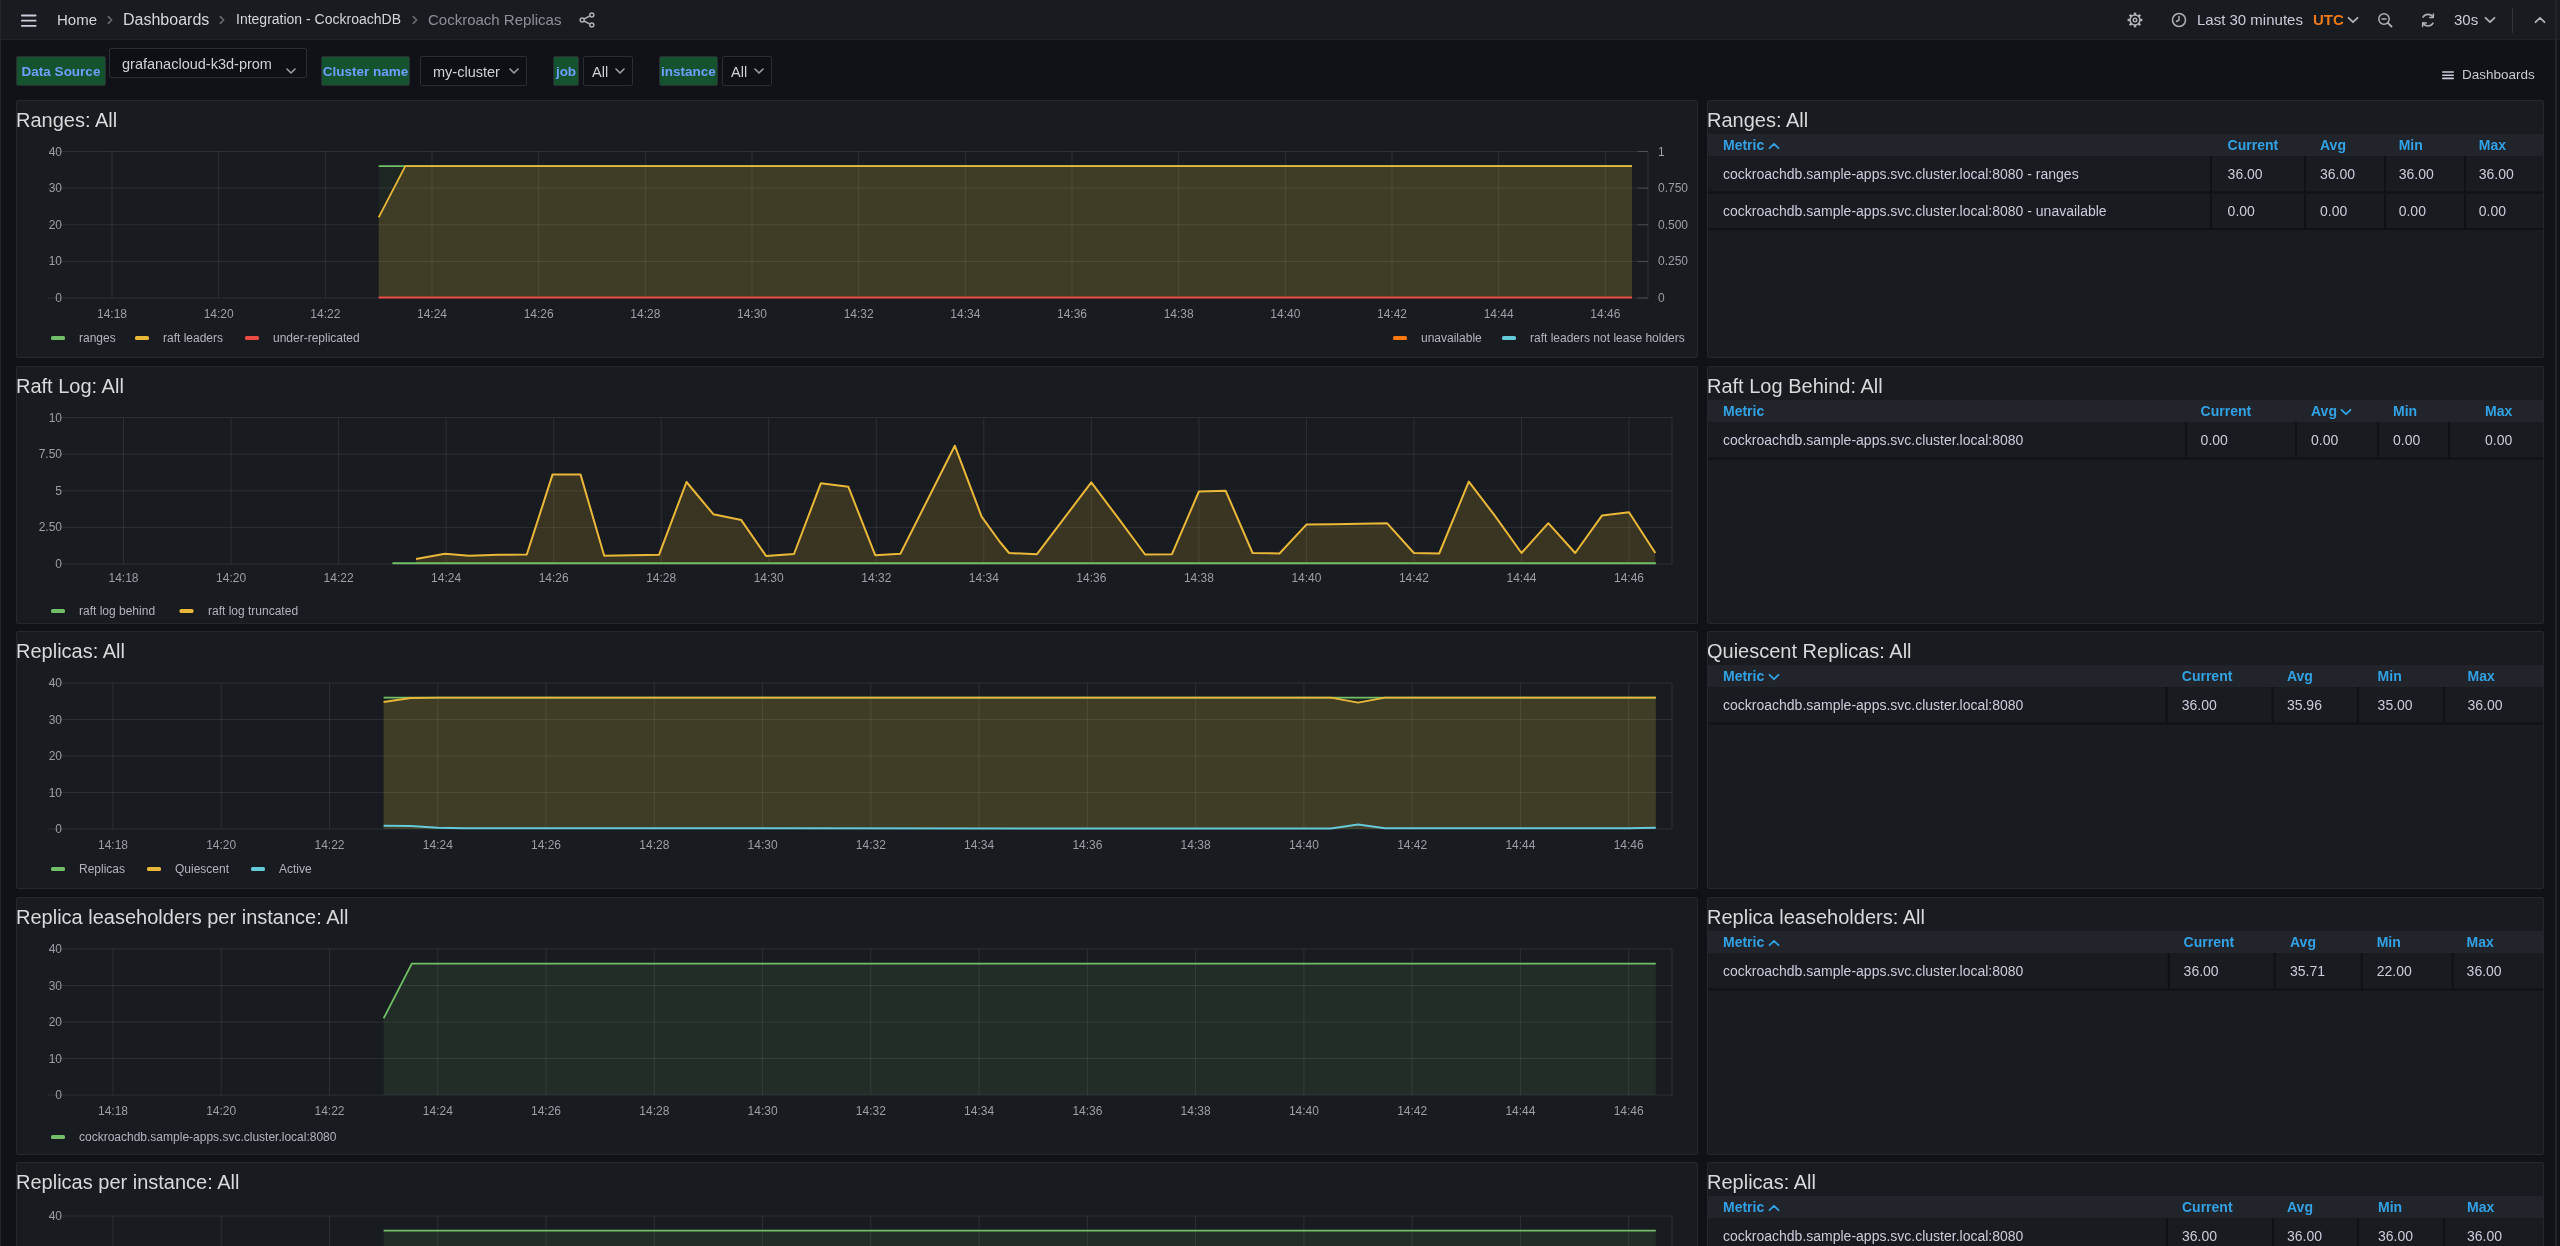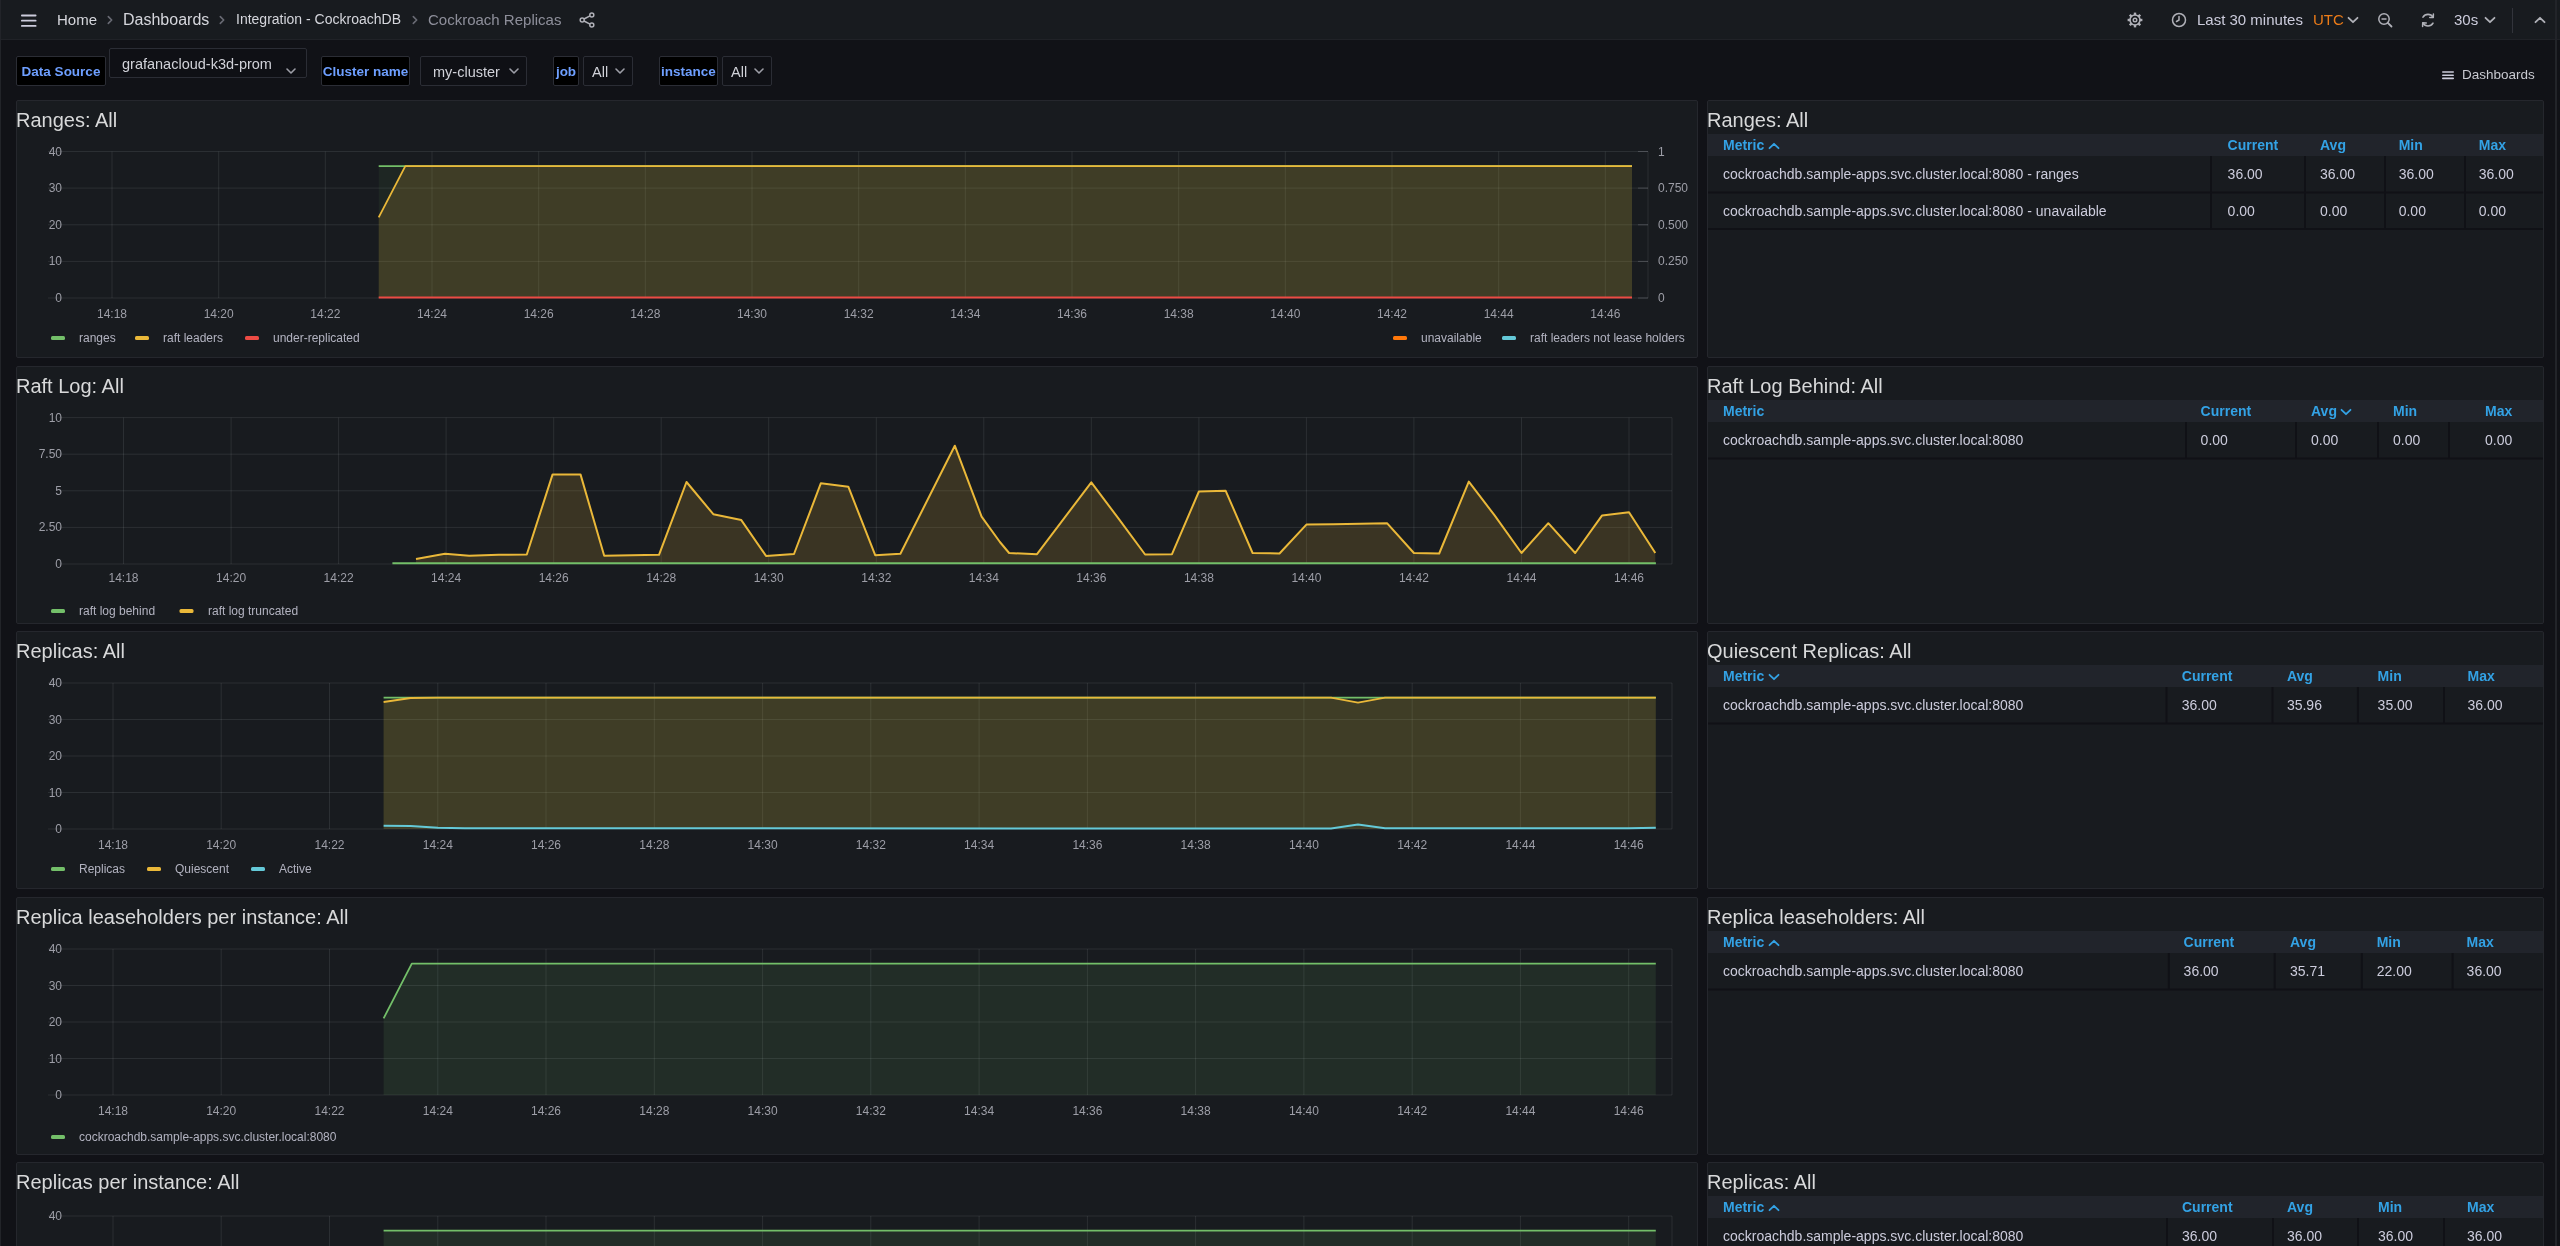--- a/index.html
+++ b/index.html
@@ -1,21 +1,21 @@
 <!DOCTYPE html>
 <html><head><meta charset="utf-8"><style>
 
 *{margin:0;padding:0;box-sizing:border-box}
 html,body{width:2560px;height:1246px;background:#111217;font-family:"Liberation Sans",sans-serif;overflow:hidden;position:relative}
 .panel{position:absolute;background:#181b1f;border:1px solid #25272d;border-radius:2px}
 .ptitle{position:absolute;text-align:left;font-size:20px;font-weight:400;color:#d8d9da}
 .th{fill:#33a2e5;font-size:14px;font-weight:700;dominant-baseline:central}
 .td{fill:#ccccdc;font-size:14px;dominant-baseline:central}
 .crumb{position:absolute;top:11px;font-size:15px;color:#d5d6dc;font-weight:400}
-.vlabel{position:absolute;height:30px;line-height:30px;background:#000000;border:1px solid #2b2d35;border-radius:2px;color:#6e9fff;font-size:13.5px;font-weight:700;text-align:center;white-space:nowrap}
+.vlabel{position:absolute;height:30px;line-height:30px;background:#14532d;border:1px solid #2b2d35;border-radius:2px;color:#6e9fff;font-size:13.5px;font-weight:700;text-align:center;white-space:nowrap}
 .vvalue{position:absolute;height:30px;line-height:30px;background:#0f1015;border:1px solid #2b2d35;border-radius:2px;color:#d0d1d8;font-size:14.5px;padding-left:12px;white-space:nowrap}
 
 </style></head><body>
 <div style="position:absolute;left:0;top:0;width:2560px;height:40px;background:#181b1f;border-bottom:1px solid #202227"></div>
 <svg style="position:absolute;left:18px;top:13px" width="22" height="16" viewBox="0 0 16 16">
     <rect x="0" y="1.5" width="15.5" height="1.9" rx="0.9" fill="#ccccdc"></rect>
     <rect x="0" y="6.7" width="15.5" height="1.9" rx="0.9" fill="#ccccdc"></rect>
     <rect x="0" y="11.9" width="15.5" height="1.9" rx="0.9" fill="#ccccdc"></rect>
   </svg>
 <div class="crumb" style="left:57px;color:#d5d6dc;font-size:15px">Home</div>
@@ -48,21 +48,21 @@
     <line x1="8" y1="0.6" x2="8" y2="3.2" stroke="#b0b1b8" stroke-width="2.4" transform="rotate(270 8 8)"></line>
     <line x1="8" y1="0.6" x2="8" y2="3.2" stroke="#b0b1b8" stroke-width="2.4" transform="rotate(315 8 8)"></line>
     <circle cx="8" cy="8" r="5" fill="none" stroke="#b0b1b8" stroke-width="1.6"></circle>
     <circle cx="8" cy="8" r="1.8" fill="none" stroke="#b0b1b8" stroke-width="1.4"></circle>
   </svg>
 <svg style="position:absolute;left:2171px;top:12px" width="16" height="16" viewBox="0 0 16 16">
     <circle cx="8" cy="8" r="6.5" fill="none" stroke="#b0b1b8" stroke-width="1.5"></circle>
     <polyline points="8,4.5 8,8 5.5,9.5" fill="none" stroke="#b0b1b8" stroke-width="1.5" stroke-linecap="round"></polyline>
   </svg>
 <div class="crumb" style="left:2197px;color:#ccccdc">Last 30 minutes</div>
-<div class="crumb" style="left:2313px;color:#eb7b18;font-weight:400">UTC</div>
+<div class="crumb" style="left:2313px;color:#eb7b18;font-weight:700">UTC</div>
 <svg style="position:absolute;left:2345px;top:12px" width="16" height="16" viewBox="0 0 16 16">
     <polyline points="3.5,5.8 8.0,10.2 12.5,5.8" fill="none" stroke="#b0b1b8" stroke-width="1.8" stroke-linecap="round" stroke-linejoin="round"></polyline>
   </svg>
 <svg style="position:absolute;left:2377px;top:12px" width="16" height="16" viewBox="0 0 16 16">
     <circle cx="7" cy="7" r="5.2" fill="none" stroke="#b0b1b8" stroke-width="1.5"></circle>
     <line x1="10.8" y1="10.8" x2="14.5" y2="14.5" stroke="#b0b1b8" stroke-width="1.8" stroke-linecap="round"></line>
     <line x1="4.5" y1="7" x2="9.5" y2="7" stroke="#b0b1b8" stroke-width="1.5"></line>
   </svg>
 <svg style="position:absolute;left:2420px;top:12px" width="16" height="16" viewBox="0 0 16 16">
     <path d="M3.0 5.2 A5.8 5.8 0 0 1 13.0 5.2" fill="none" stroke="#b0b1b8" stroke-width="1.6" stroke-linecap="round"></path>

